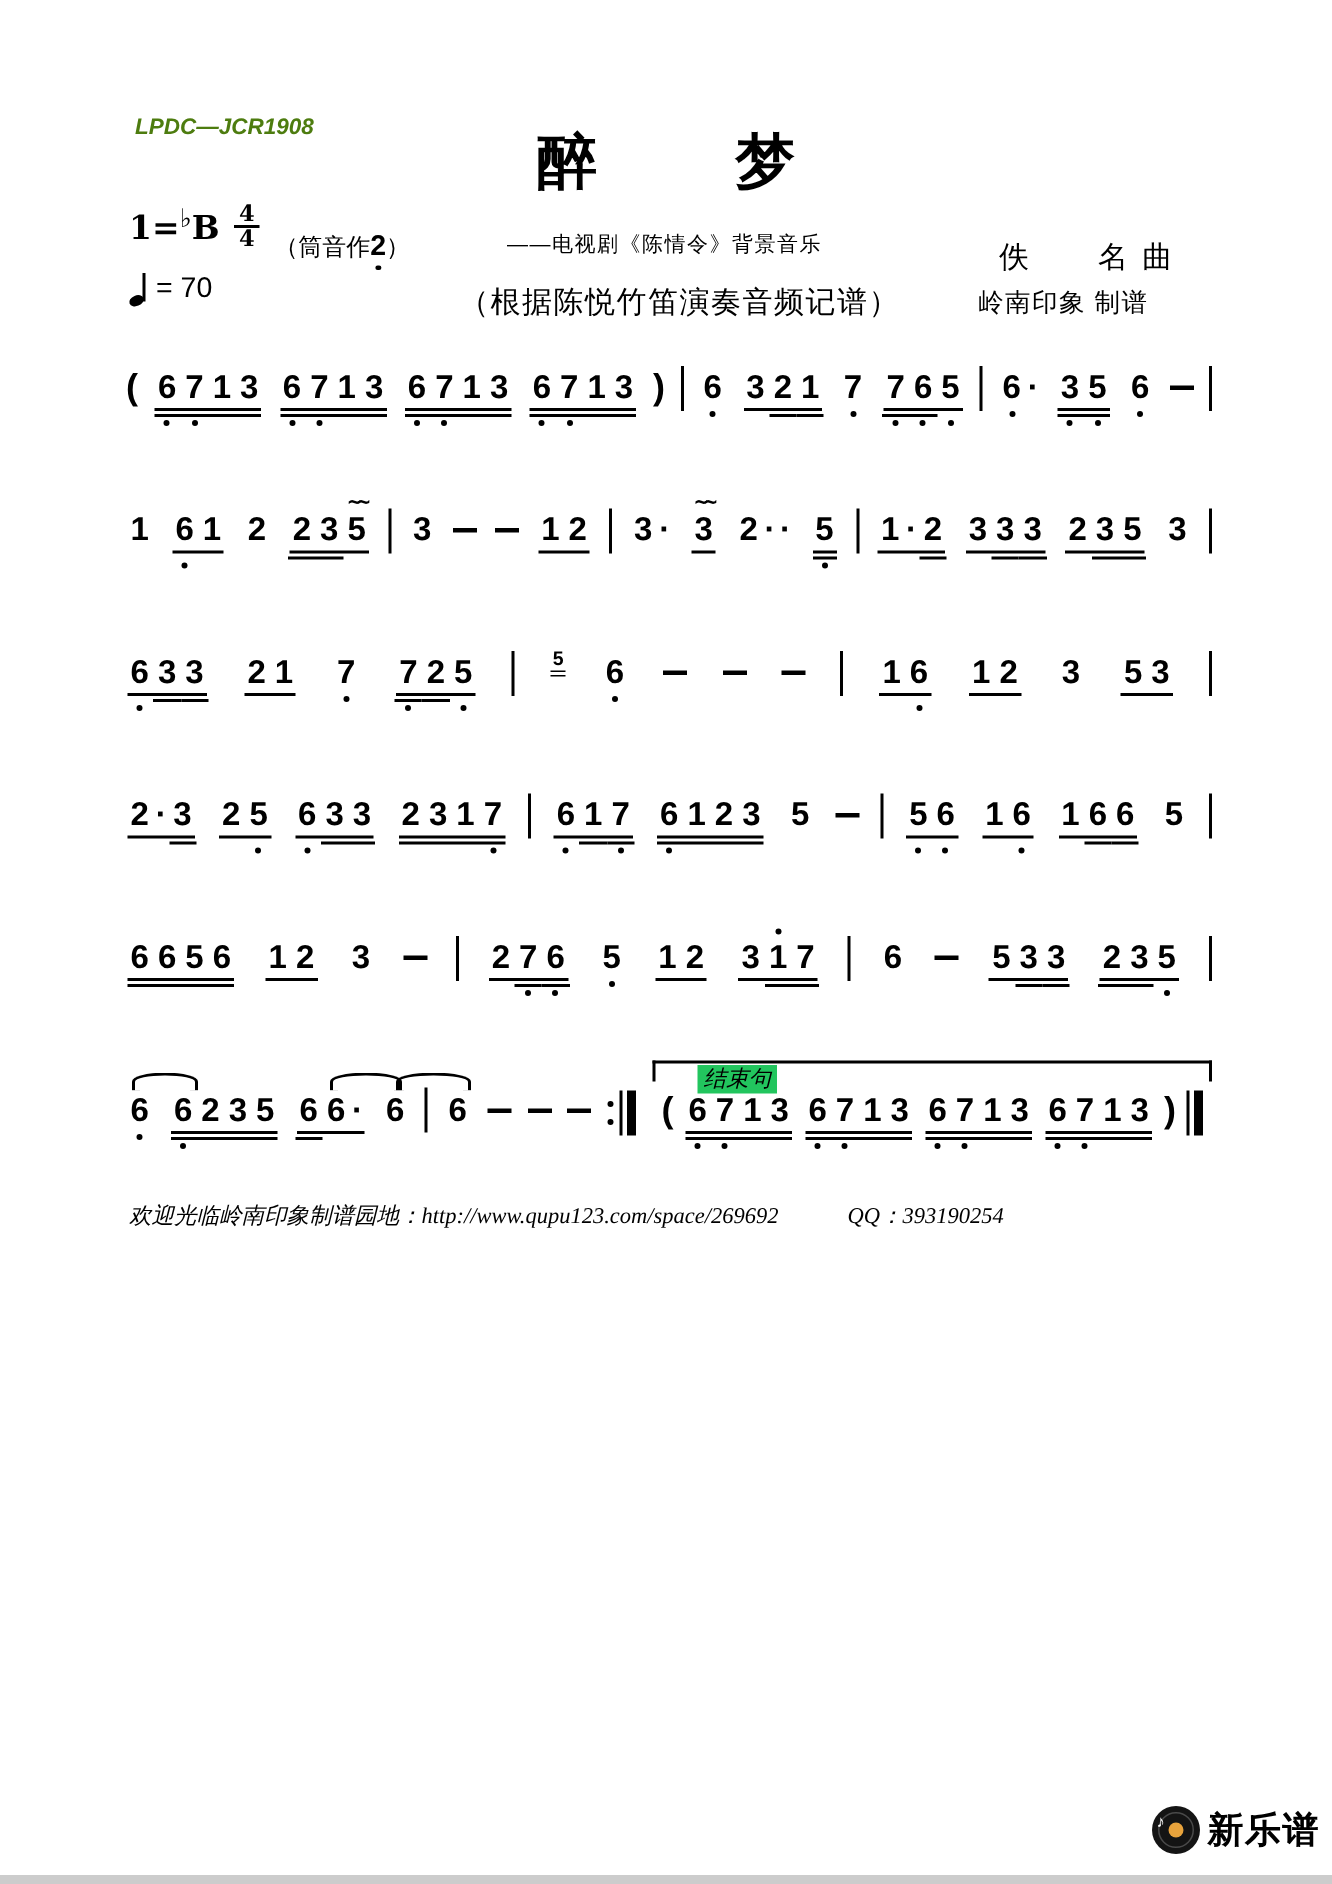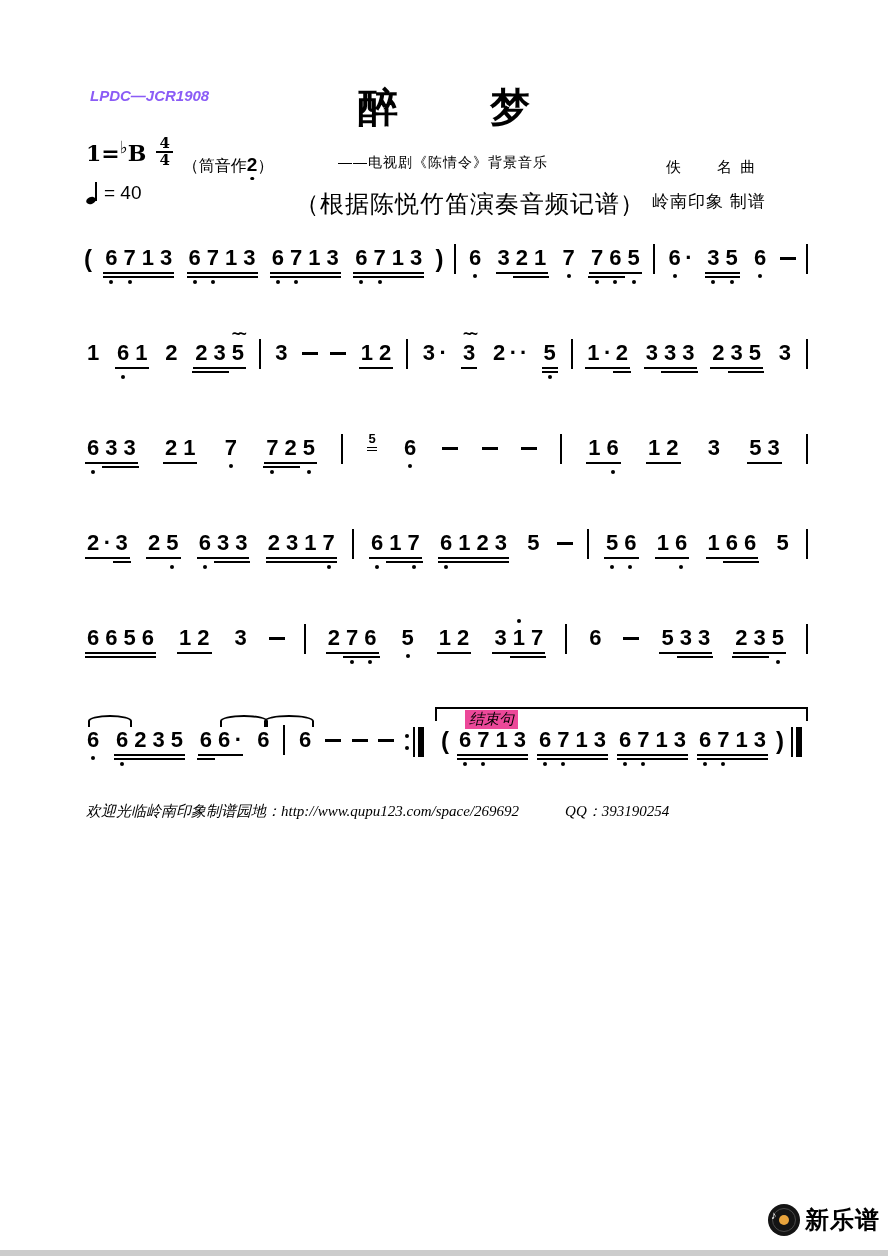--- a/index.html
+++ b/index.html
@@ -1,38 +1,38 @@
 <!DOCTYPE html>
 <html><head>
 <meta charset="utf-8">
 <style>
   html,body{margin:0;padding:0;background:#ffffff;}
   .page{position:relative;width:888px;height:1256px;background:#ffffff;overflow:hidden;
         font-family:"Liberation Sans",sans-serif;color:#000;}
   .scan-bottom{position:absolute;left:0;right:0;bottom:0;height:6px;background:#cccccc;}
 
   
-  .meta{position:absolute;left:90px;top:87px;font:italic bold 15px "Liberation Sans",sans-serif;color:#8b5cf6;}
+  .meta{position:absolute;left:90px;top:76px;font:italic bold 15px "Liberation Sans",sans-serif;color:#4d7c0f;}
   .title{position:absolute;left:0;right:0;top:80px;display:flex;justify-content:center;gap:92px;
          font-family:"DejaVu Serif",serif;font-size:40px;font-weight:bold;}
   .keyrow{position:absolute;left:86px;top:126px;display:flex;align-items:center;gap:6px;}
   .keysig{font:bold 22px "DejaVu Serif",serif;text-align:right;}
   .flat{font-size:17px;vertical-align:super;}
   .frac{display:inline-flex;flex-direction:column;align-items:center;font:bold 15px "DejaVu Serif",serif;line-height:15px;margin:0 4px;}
   .frac .num{border-bottom:2px solid #000;padding:0 3px;}
   .kparen{font-size:16px;margin-top:28px;}
   .lowdot{position:relative;font-weight:bold;font-size:19px;}
   .lowdot i{position:absolute;left:50%;transform:translateX(-50%);bottom:-5px;width:3.5px;height:3.5px;border-radius:50%;background:#000;}
   .temporow{position:absolute;left:86px;top:180px;display:flex;align-items:center;gap:4px;font:19px "Liberation Sans",sans-serif;}
   .qn{position:relative;display:inline-block;width:14px;height:25px;}
   .qn::before{content:"";position:absolute;bottom:1px;left:0;width:10px;height:7px;background:#000;border-radius:50%;transform:rotate(-22deg);}
   .qn::after{content:"";position:absolute;right:3px;top:2px;width:2px;height:19px;background:#000;}
   .subtitle1{position:absolute;left:338px;top:154px;font-size:14px;letter-spacing:1px;}
-  .subtitle2{position:absolute;left:295px;top:188px;font-size:24px;letter-spacing:1px;}
-  .credit1{position:absolute;left:666px;top:158px;font-size:15px;letter-spacing:2px;text-align:right;}
+  .subtitle2{position:absolute;left:306px;top:188px;font-size:20px;letter-spacing:1px;}
+  .credit1{position:absolute;left:666px;top:158px;font-size:20px;letter-spacing:2px;text-align:right;}
   .credit2{position:absolute;left:652px;top:190px;font-size:17px;letter-spacing:1px;}
 
   
   .music{position:absolute;left:84px;top:245px;width:724px;}
   .mline{position:absolute;left:0;width:724px;display:flex;justify-content:space-between;align-items:flex-start;height:60px;}
   .mline.l1{top:0;} .mline.l2{top:95px;} .mline.l3{top:190px;}
   .mline.l4{top:285px;} .mline.l5{top:380px;} .mline.l6{top:460px;align-items:flex-end;height:56px;}
 
   .grp{position:relative;display:inline-flex;padding-bottom:8px;}
   .grp.g1::before,.grp.g2::before{content:"";position:absolute;left:1px;right:1px;bottom:5px;height:2px;background:#000;}
@@ -56,21 +56,21 @@
   .rdots::before,.rdots::after{content:"";width:4px;height:4px;border-radius:50%;background:#000;}
   .thin{width:2px;height:30px;background:#000;}
   .thick{width:6px;height:30px;background:#000;}
   .fin{display:flex;gap:3px;height:30px;}
   .l6 .dash{margin-bottom:19px;}
   .l6 .bar{margin-bottom:6px;}
   .l6 .rep{margin-bottom:2px;}
   .arc{position:absolute;top:10px;height:10px;border:2px solid #000;border-bottom:none;border-radius:100% 100% 0 0;}
   .ending{position:relative;padding:20px 6px 0 6px;}
   .ending::before{content:"";position:absolute;top:0;left:0;right:0;height:12px;border:2px solid #000;border-bottom:none;}
-  .endlabel{position:absolute;top:3px;left:30px;font:italic 15px "Liberation Serif",serif;background:#ec4899;padding:0 4px;}
+  .endlabel{position:absolute;top:3px;left:30px;font:italic 15px "Liberation Serif",serif;background:#22c55e;padding:0 4px;}
   .endrow{display:flex;align-items:flex-start;gap:7px;}
 
   
   .footer{position:absolute;left:86px;top:798px;font:italic 15px "Liberation Serif",serif;line-height:27px;}
   .footer .gap{display:inline-block;width:46px;}
 
   
   .logo{position:absolute;right:8px;top:1204px;display:flex;align-items:center;gap:5px;}
   .disc{position:relative;width:32px;height:32px;border-radius:50%;background:#141414;}
   .disc::before{content:"";position:absolute;inset:4px;border:1px solid #4a4a4a;border-radius:50%;}
@@ -94,21 +94,21 @@
     <span class="keysig"><span>1=</span><span class="flat">♭</span><span>B</span></span>
     <span class="frac">
       <span class="num">4</span>
       <span class="den">4</span>
     </span>
     <span class="kparen"><span>（筒音作</span><span class="lowdot"><span>2</span><i></i></span><span>）</span></span>
   </div>
 
   <div class="temporow">
     <span class="qn"></span>
-    <span>= 40</span>
+    <span>= 70</span>
   </div>
 
   <div class="subtitle1">——电视剧《陈情令》背景音乐</div>
   <div class="subtitle2">（根据陈悦竹笛演奏音频记谱）</div>
   <div class="credit1">佚　　名 曲</div>
   <div class="credit2">岭南印象 制谱</div>
 
   <div class="music" id="music">
       <div class="mline l1">
         <span class="paren">(</span>

